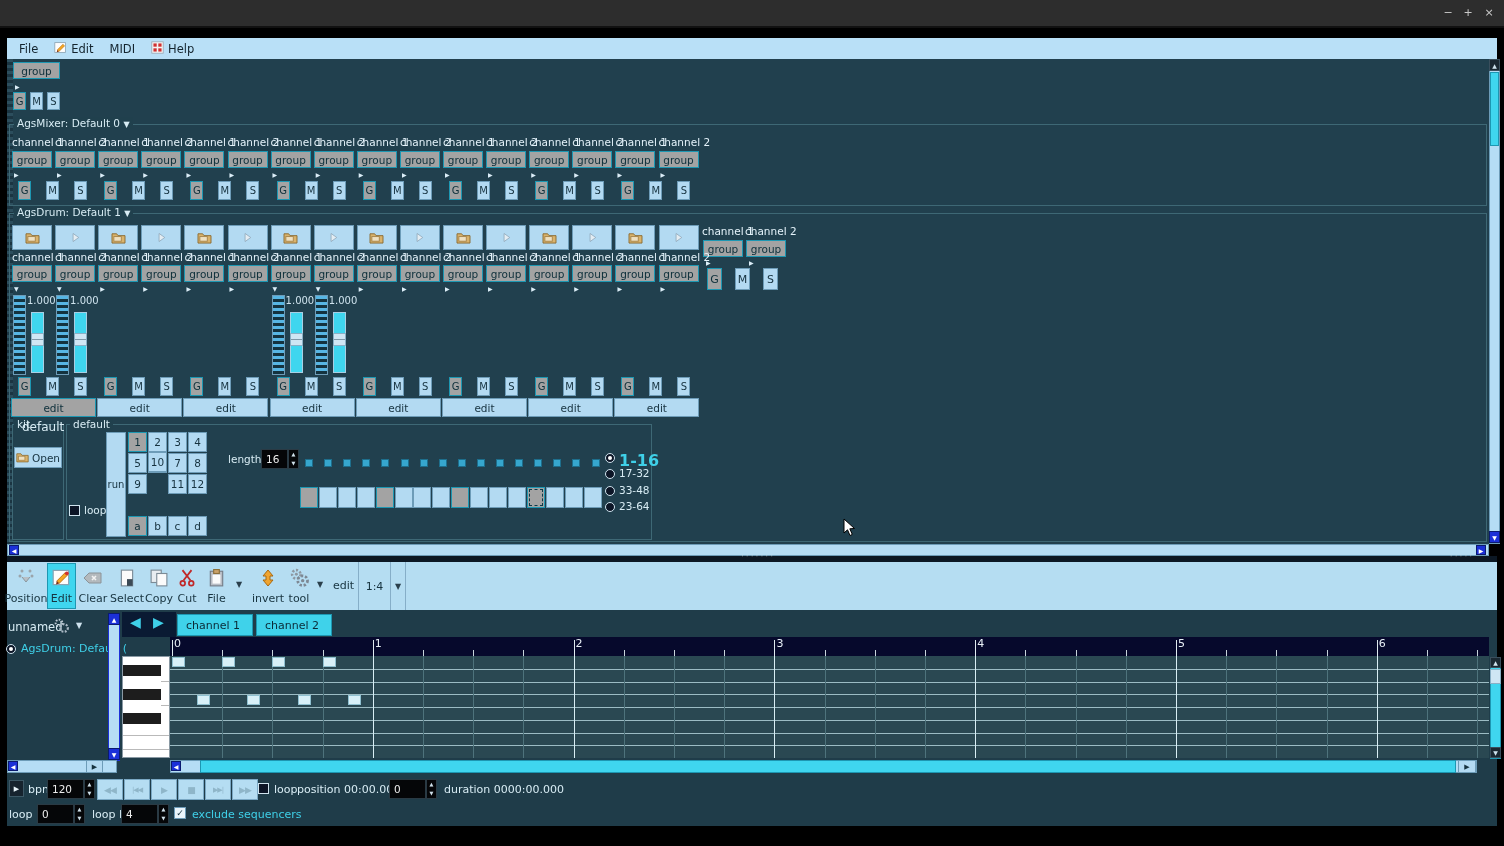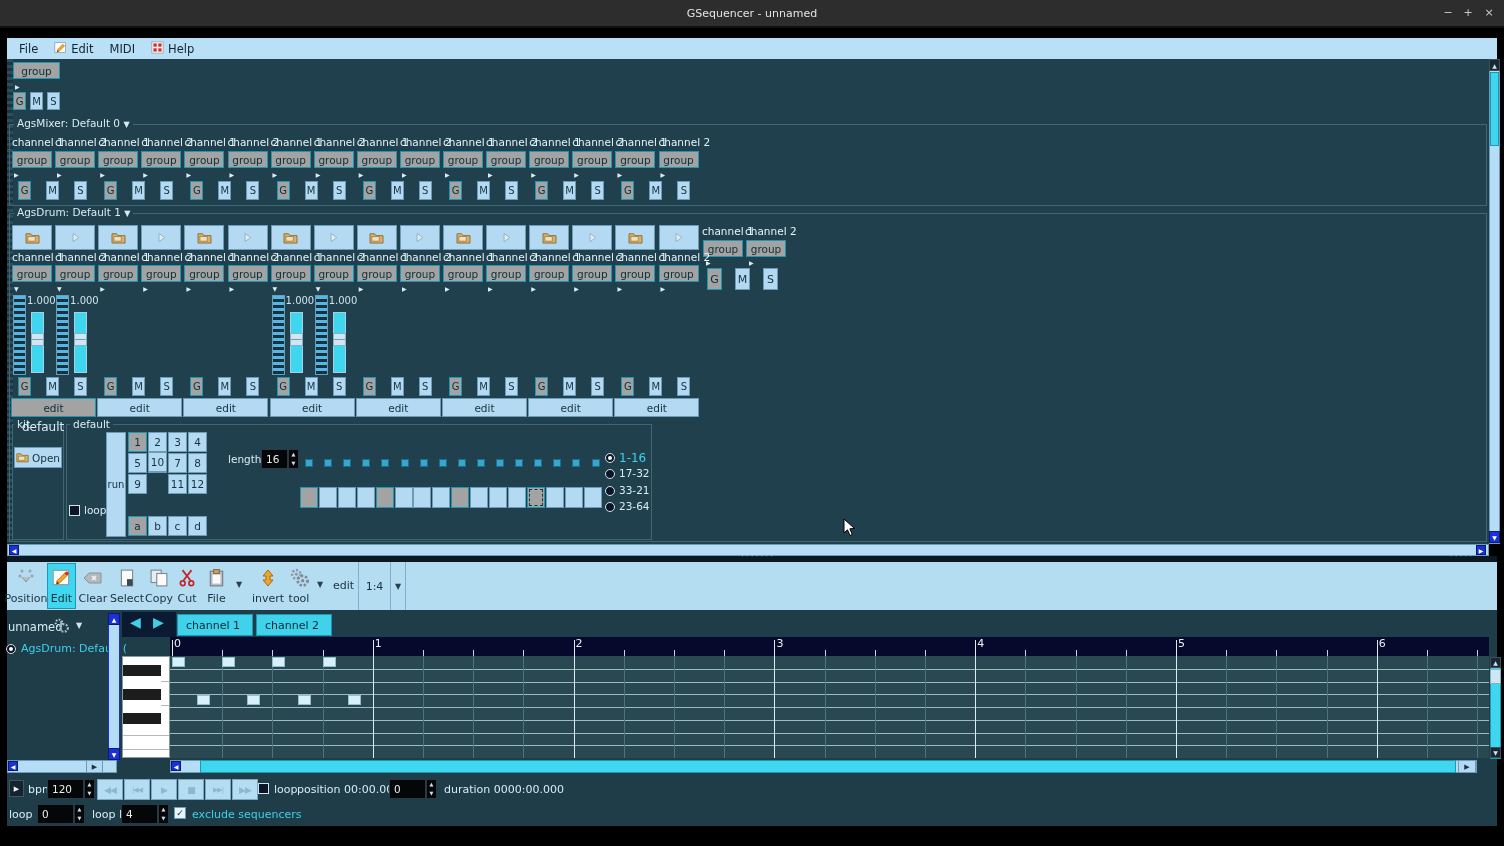--- a/index.html
+++ b/index.html
@@ -34,21 +34,20 @@
   .slider{background:#3fd6ef;border:1px solid #a8cfe4}
   .shandle{background:linear-gradient(#cfe6f4 42%,#7f98a8 42%,#7f98a8 58%,#cfe6f4 58%);border:1px solid #8ab0c6}
   .sval{font-size:10px;color:#cfe3ee;white-space:nowrap}
 </style>
 </head>
 <body>
 
 <div id="app" class="abs" style="left:0;top:0;width:1504px;height:846px">
 
   <div class="abs" style="left:0;top:8;width:1504px;height:28px;background:#2d2d2d;border-bottom:2px solid #111">
-    <div class="abs" style="left:0;top:7px;width:100%;text-align:center;font-size:11px;color:#e3e3e3">GSequencer - unnamed</div>
     <div class="abs" style="left:1441px;top:6px;width:14px;font-size:11px;color:#c9c9c9;text-align:center">−</div>
     <div class="abs" style="left:1461px;top:6px;width:14px;font-size:11px;color:#c9c9c9;text-align:center">+</div>
     <div class="abs" style="left:1482px;top:6px;width:14px;font-size:11px;color:#c9c9c9;text-align:center">×</div>
   </div>
 
   <div class="abs" style="left:7px;top:38px;width:1490px;height:21px;background:#b9e0f7;display:flex;align-items:center;padding-left:4px">
     <div class="menu-item">
         <span>File</span>
       </div>
     <div class="menu-item">
@@ -677,25 +676,25 @@
     <div class="abs bl" style="left: 432.3px; top: 487px; width: 18px; height: 21px;"></div>
     <div class="abs bc" style="left: 451.2px; top: 487px; width: 18px; height: 21px;"></div>
     <div class="abs bl" style="left: 470.1px; top: 487px; width: 18px; height: 21px;"></div>
     <div class="abs bl" style="left: 489px; top: 487px; width: 18px; height: 21px;"></div>
     <div class="abs bl" style="left: 507.9px; top: 487px; width: 18px; height: 21px;"></div>
     <div class="abs bc" style="left: 526.8px; top: 487px; width: 18px; height: 21px; outline: rgb(11, 59, 74) dashed 1px; outline-offset: -3px;"></div>
     <div class="abs bl" style="left: 545.7px; top: 487px; width: 18px; height: 21px;"></div>
     <div class="abs bl" style="left: 564.6px; top: 487px; width: 18px; height: 21px;"></div>
     <div class="abs bl" style="left: 583.5px; top: 487px; width: 18px; height: 21px;"></div>
     <div class="abs radio sel" style="left: 605px; top: 453px;"></div>
-    <div class="abs cyan-t" style="left: 619px; top: 451px; font-size: 12px;">1-16</div>
+    <div class="abs cyan-t" style="left: 619px; top: 451px; font-size: 16px; font-weight: bold;">1-16</div>
     <div class="abs radio" style="left: 605px; top: 469.4px;"></div>
     <div class="abs lbl" style="left: 619px; top: 467.4px; font-size: 10.5px;">17-32</div>
     <div class="abs radio" style="left: 605px; top: 485.8px;"></div>
-    <div class="abs lbl" style="left: 619px; top: 483.8px; font-size: 10.5px;">33-21</div>
+    <div class="abs lbl" style="left: 619px; top: 483.8px; font-size: 10.5px;">33-48</div>
     <div class="abs radio" style="left: 605px; top: 502.2px;"></div>
     <div class="abs lbl" style="left: 619px; top: 500.2px; font-size: 10.5px;">23-64</div>
     <div class="abs trb" style="left: 97px; top: 779px; width: 26px; height: 21px; font-size: 9px;">◀◀</div>
     <div class="abs trb" style="left: 124px; top: 779px; width: 26px; height: 21px; font-size: 7px;">|◀◀</div>
     <div class="abs trb" style="left: 151px; top: 779px; width: 26px; height: 21px; font-size: 9px;">▶</div>
     <div class="abs trb" style="left: 178px; top: 779px; width: 26px; height: 21px; font-size: 9px;">■</div>
     <div class="abs trb" style="left: 205px; top: 779px; width: 26px; height: 21px; font-size: 7px;">▶▶|</div>
     <div class="abs trb" style="left: 232px; top: 779px; width: 26px; height: 21px; font-size: 9px;">▶▶</div>
   </div>
 

